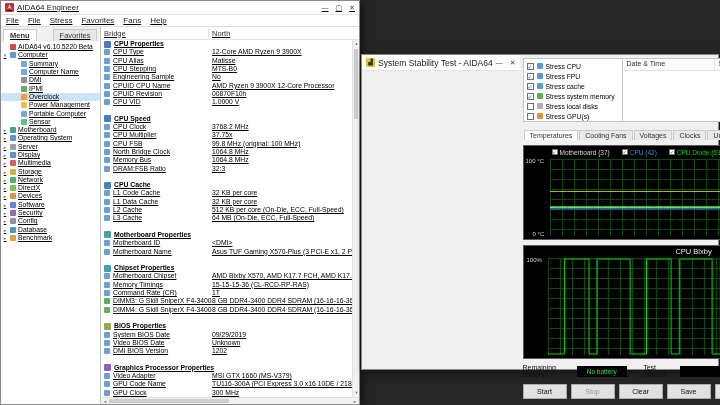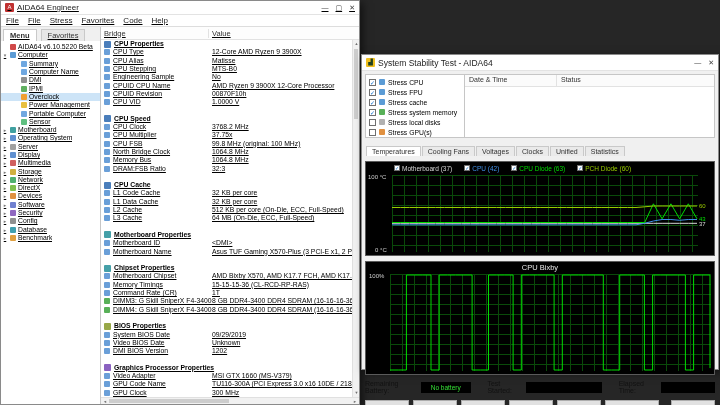--- a/index.html
+++ b/index.html
@@ -15,21 +15,21 @@
   .win-controls { margin-left:auto; display:flex; gap:7px; align-items:center; }
   .win-btn { font-size:7px; color:#444; line-height:8px; cursor:default; }
 
   
   #aida-window { left:0; top:0; width:360px; height:405px; display:flex; flex-direction:column;text-decoration:underline; }
   #aida-window .titlebar { height:14px; }
   .menubar { height:12px; background:#fff; border-bottom:1px solid #ddd; display:flex; align-items:center; gap:9px; padding:0 5px; }
   .menu-item { font-size:8px; color:#222; }
   .aida-body { flex:1; display:flex; min-height:0; position:relative; }
   .left-pane { width:100px; flex:none; display:flex; flex-direction:column; border-right:1px solid #c6c6c6; background:#fff; }
-  .tabrow { height:14px; background:#f0f0f0; display:flex; align-items:flex-end; padding-left:2px; gap:4px; flex:none; }
+  .tabrow { height:14px; background:#f0f0f0; display:flex; align-items:flex-end; padding-left:2px; gap:16px; flex:none; }
   .nav-tab { font-size:7.5px; padding:1px 6px 1px 6px; background:#e7e7e7; border:1px solid #c9c9c9; border-bottom:none; color:#333; }
   .nav-tab.active { background:#fff; font-weight:bold; }
   .tree { flex:1; background:#fff; overflow:hidden; padding-top:2px; }
   .tree-item { height:8.3px; display:flex; align-items:center; font-size:6.8px; line-height:8px; padding-left:1px; gap:2px; white-space:nowrap; overflow:hidden; }
   .tree-item .caret { width:6px; flex:none; font-size:5px; color:#777; text-align:center; }
   .tree-item.lvl1 { padding-left:12px; }
   .tree-item.selected { background:#cde4f7; }
   .tree-icon { width:6px; height:6px; flex:none; border-radius:1px; background:#6a9fd8; }
   .tree-label { overflow:hidden; }
 
@@ -46,21 +46,21 @@
   .crow.section { font-weight:bold; }
   .crow.section .ficon { width:7px; height:7px; }
   .vscroll { position:absolute; right:0; top:13px; bottom:7px; width:7px; background:#f1f1f1; border-left:1px solid #e0e0e0; }
   .vthumb { position:absolute; left:1px; right:1px; top:9px; height:70px; background:#cdcdcd; }
   .sarrow { position:absolute; left:0; width:7px; height:8px; font-size:4px; color:#707070; text-align:center; line-height:8px; }
   .hscroll { height:7px; flex:none; background:#f1f1f1; border-top:1px solid #e0e0e0; position:relative; }
   .hthumb { position:absolute; top:1px; bottom:1px; left:8px; width:120px; background:#cdcdcd; }
   .harrow { position:absolute; top:0; height:7px; width:8px; font-size:4px; color:#707070; text-align:center; line-height:7px; }
 
   
-  #sst-window { left:361px; top:54px; width:358px; height:316px; display:flex; flex-direction:column; }
+  #sst-window { left:361px; top:54px; width:358px; height:316px; display:flex; }
   #sst-window .titlebar { height:16px; flex:none; }
   #sst-window .title-text { font-size:8.5px; }
   .sst-main { flex:1; display:flex; flex-direction:column; padding:3px; gap:5px; min-height:0; }
   .sst-top { height:64px; flex:none; display:flex; }
   .stress-panel { width:100px; flex:none; background:#fff; border:1px solid #c6c6c6; padding-top:2px; }
   .stress-row { height:10px; display:flex; align-items:center; gap:3px; padding-left:3px; font-size:6.8px; white-space:nowrap; overflow:hidden; }
   .cb { width:7px; height:7px; flex:none; background:#fff; border:1px solid #6f6f6f; font-size:6px; line-height:6px; text-align:center; color:#1070d0; }
   .mini-ic { width:6px; height:6px; flex:none; border-radius:1px; }
   .log-table { flex:1; background:#fff; border:1px solid #c6c6c6; border-left:none; display:flex; flex-direction:column; }
   .lt-header { height:12px; flex:none; display:flex; font-size:7px; color:#333; background:#fbfbfb; border-bottom:1px solid #e2e2e2; }
@@ -116,21 +116,21 @@
         <span class="win-btn">—</span>
         <span class="win-btn">▢</span>
         <span class="win-btn">✕</span>
       </span>
   </div>
   <div class="menubar" id="aida-menubar">
       <span class="menu-item">File</span>
       <span class="menu-item">File</span>
       <span class="menu-item">Stress</span>
       <span class="menu-item">Favorites</span>
-      <span class="menu-item">Code</span>
+      <span class="menu-item">Fans</span>
       <span class="menu-item">Help</span>
     </div>
   <div class="aida-body">
     <div class="left-pane">
       <div class="tabrow" id="aida-tabs">
           <span class="nav-tab active">Menu</span>
           <span class="nav-tab">Favorites</span>
         </div>
       <div class="tree" id="aida-tree">
           <div class="tree-item">
@@ -251,21 +251,21 @@
           <div class="tree-item">
             <span class="caret">▸</span>
             <span class="tree-icon" style="background: rgb(224, 160, 64);"></span>
             <span class="tree-label">Benchmark</span>
           </div>
         </div>
     </div>
     <div class="right-pane">
       <div class="content-header">
         <span class="ch-field">Bridge</span>
-        <span class="ch-value">Value</span>
+        <span class="ch-value">North</span>
       </div>
       <div class="rows" id="aida-rows">
           <div class="crow section">
             <span class="ficon" style="background: rgb(74, 126, 187);"></span>
             <span class="sectitle">CPU Properties</span>
           </div>
           <div class="crow">
             <span class="ficon"></span>
             <span class="fld">CPU Type</span>
             <span class="val">12-Core AMD Ryzen 9 3900X</span>

